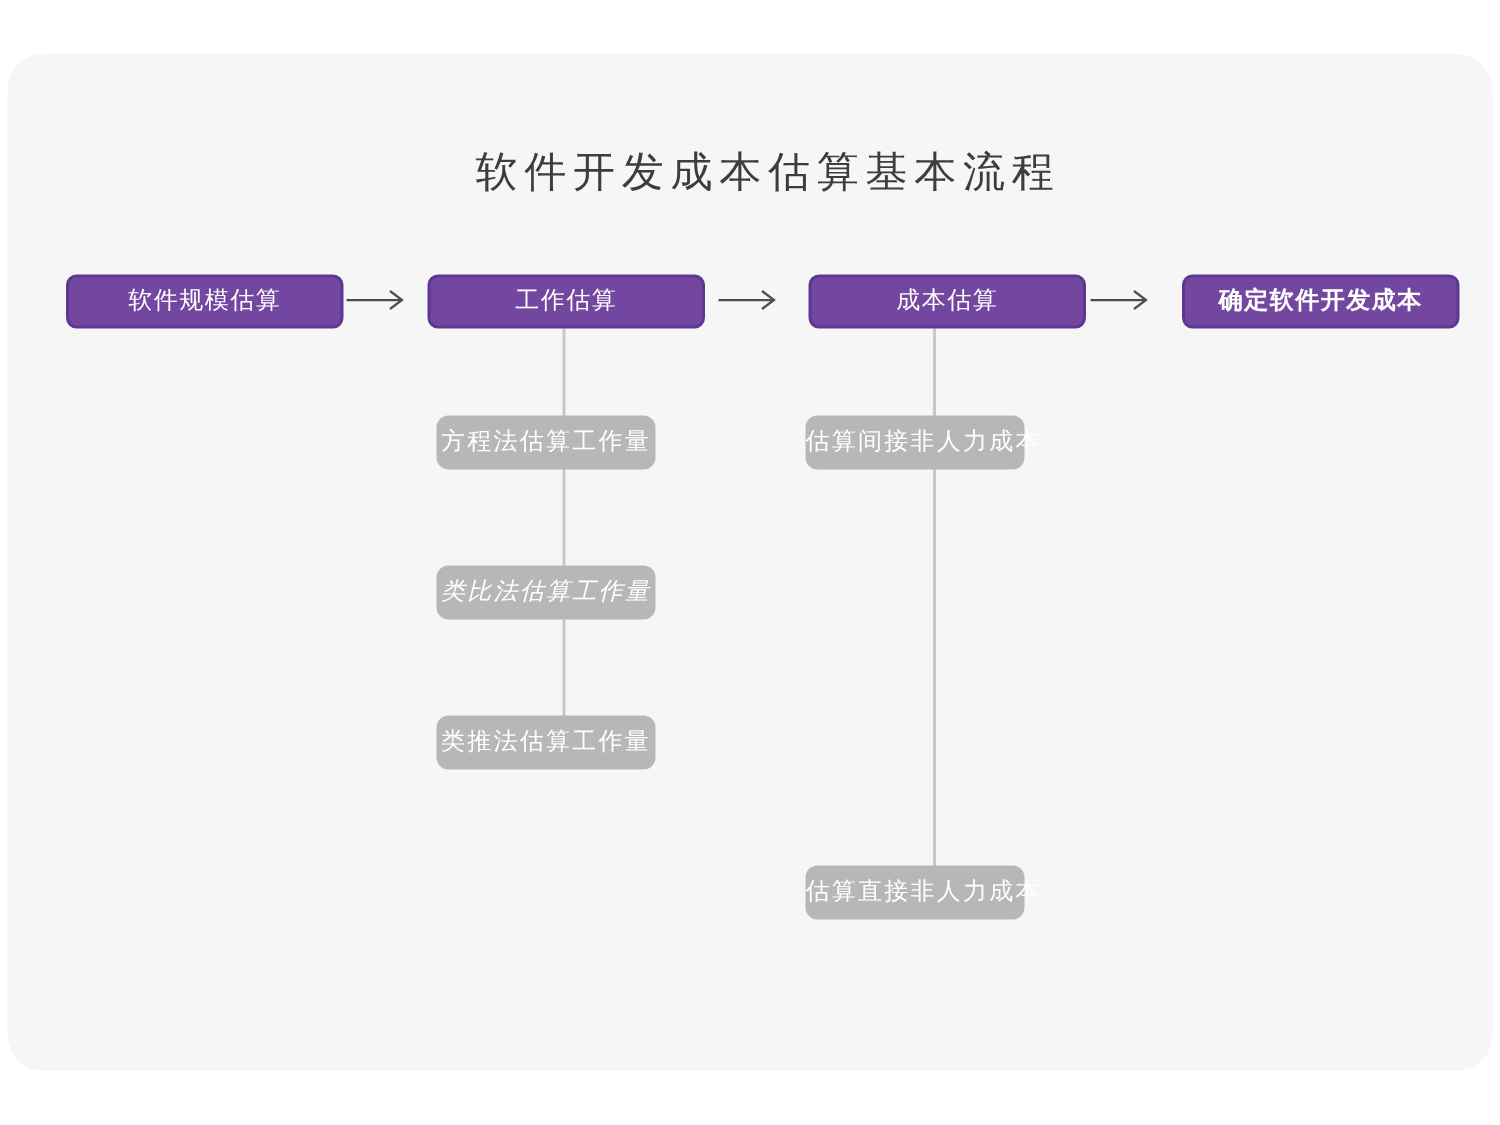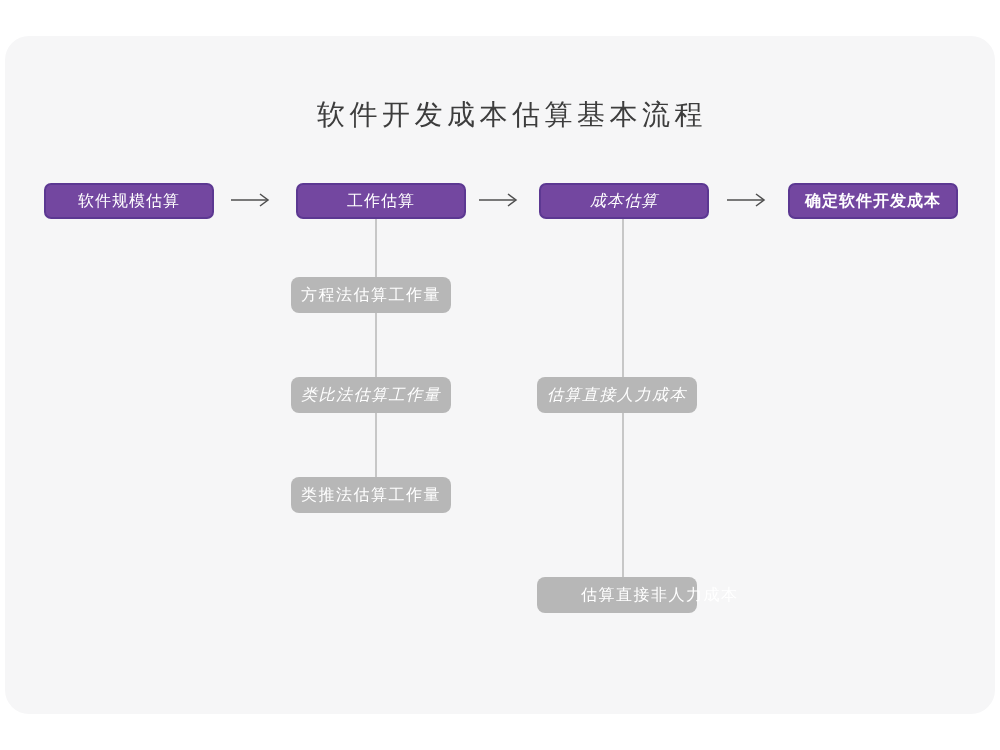--- a/index.html
+++ b/index.html
@@ -23,73 +23,73 @@
     width: 100%;
     text-align: center;
     font-size: 28px;
     letter-spacing: 4.5px;
     color: #3d3d3d;
     transform: translateX(12px);
     z-index: 3;
   }
   .step {
     position: absolute;
-    width: 170px; height: 36px;
+    width: 185px; height: 36px;
     top: 183px;
     background: #7347a0;
     border: 2px solid #5c3892;
     border-radius: 7px;
     color: #ffffff;
     font-size: 16px;
     letter-spacing: 1px;
     line-height: 31px;
     text-align: center;
     z-index: 2;
     white-space: nowrap;
   }
   .step.s1 { left: 44px; }
-  .step.s2 { left: 296px; }
-  .step.s3 { left: 539px; font-style: italic; }
+  .step.s2 { left: 285px; }
+  .step.s3 { left: 539px; }
   .step.s4 { left: 788px; font-weight: bold; }
   .arrow {
     position: absolute;
     top: 192px;
     width: 44px; height: 16px;
     z-index: 2;
   }
   .arrow.a1 { left: 230px; }
   .arrow.a2 { left: 478px; }
   .arrow.a3 { left: 726px; }
   .vline {
     position: absolute;
     width: 2px;
     background: #c7c7c7;
     z-index: 1;
   }
   .vline.v1 { left: 375px; top: 219px; height: 265px; }
   .vline.v2 { left: 622px; top: 219px; height: 365px; }
   .substep {
     position: absolute;
-    width: 160px; height: 36px;
+    width: 146px; height: 36px;
     background: #b7b7b7;
     border-radius: 8px;
     color: #ffffff;
     font-size: 16px;
     letter-spacing: 1.5px;
     line-height: 36px;
     text-align: center;
     z-index: 2;
     white-space: nowrap;
   }
   .col-effort { left: 291px; }
   .col-cost  { left: 537px; }
   .r1 { top: 277px; }
   .r2 { top: 377px; font-style: italic; }
   .r3 { top: 477px; text-align: center; }
-  .r4 { top: 577px; padding-left: 44px; }
+  .r4 { top: 577px; }
 </style>
 </head>
 <body>
 
 <div class="stage">
 
   <div class="card"></div>
 
   <div class="title">软件开发成本估算基本流程</div>
 
@@ -122,16 +122,16 @@
 
   <div class="step s4">确定软件开发成本</div>
 
   <div class="vline v1"></div>
   <div class="vline v2"></div>
 
   <div class="substep col-effort r1">方程法估算工作量</div>
   <div class="substep col-effort r2">类比法估算工作量</div>
   <div class="substep col-effort r3">类推法估算工作量</div>
 
-  <div class="substep col-cost r2">估算直接人力成本</div>
+  <div class="substep col-cost r1">估算间接非人力成本</div>
   <div class="substep col-cost r4">估算直接非人力成本</div>
 
 </div>
 
 </body></html>

